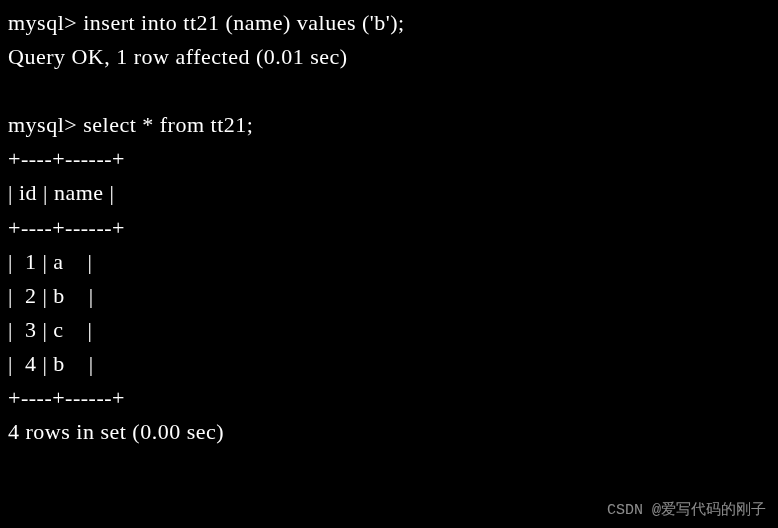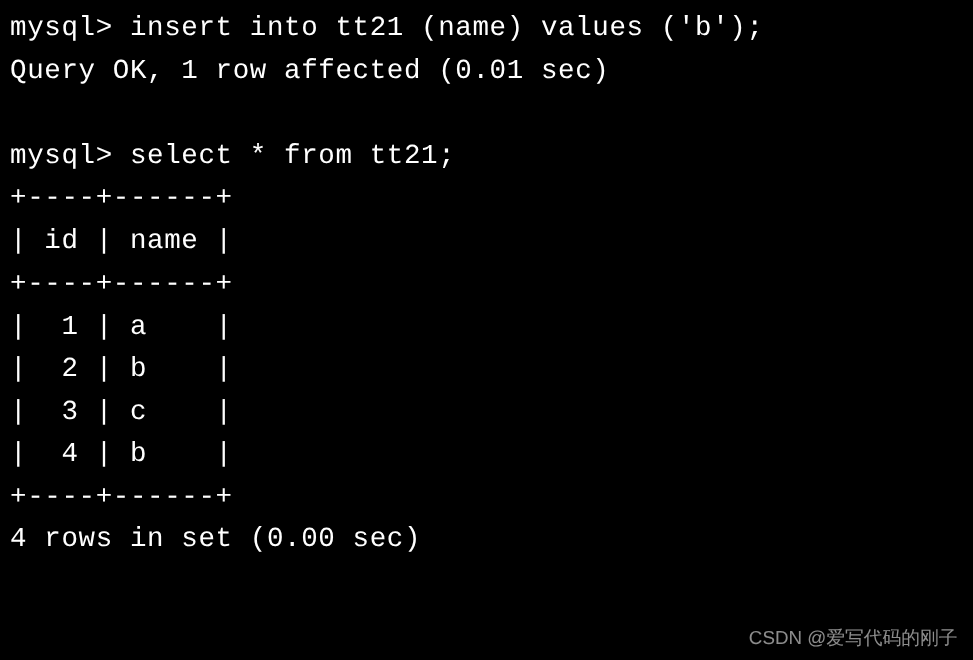--- a/index.html
+++ b/index.html
@@ -11,28 +11,29 @@
       font-size: 22px;
       line-height: 1.55;
       width: 778px;
       height: 528px;
       box-sizing: border-box;
       position: relative;
       letter-spacing: 0.5px;
     }
     .term {
       white-space: pre;
+      font-family: Liberation Serif, serif;
     }
     .watermark {
       position: absolute;
       right: 12px;
       bottom: 6px;
       font-size: 15px;
       color: rgba(255,255,255,0.55);
-      font-family: Liberation Sans, sans-serif;
+      font-family: Liberation Mono, monospace;
       letter-spacing: 0;
     }
   </style>
 </head>
 <body>
 
 <div class="term"><span>mysql&gt;</span> <span>insert into tt21 (name) values ('b');</span>
 <span>Query OK, 1 row affected (0.01 sec)</span>
 
 <span>mysql&gt;</span> <span>select * from tt21;</span>

